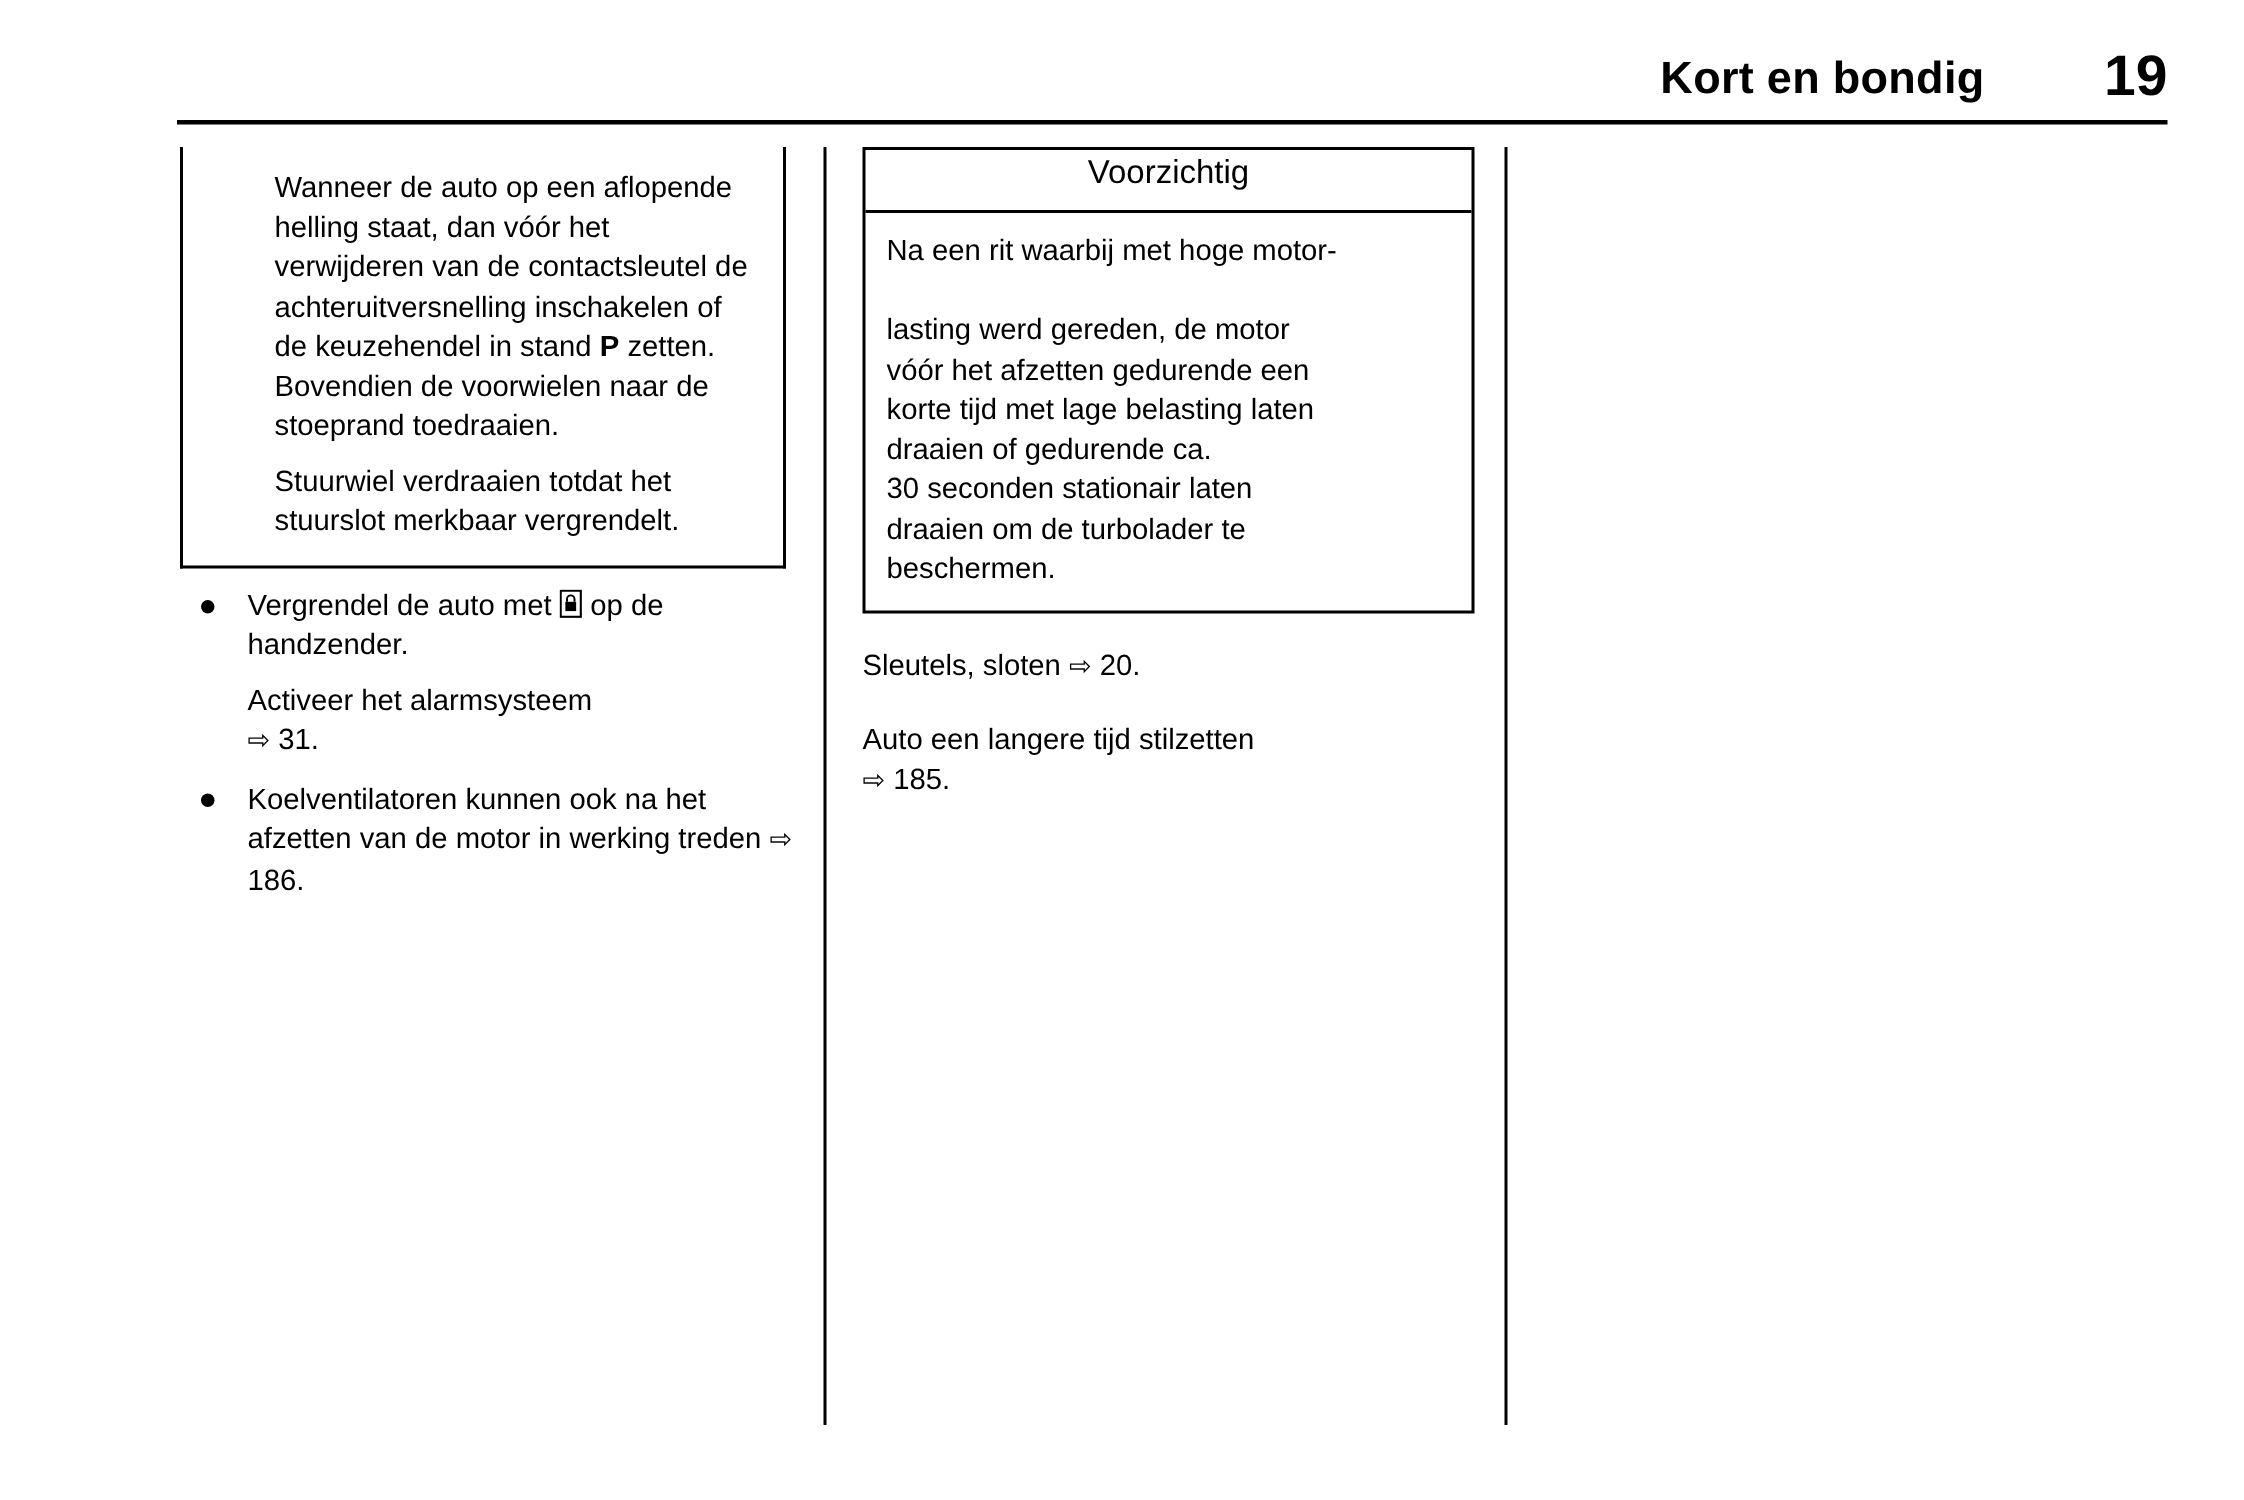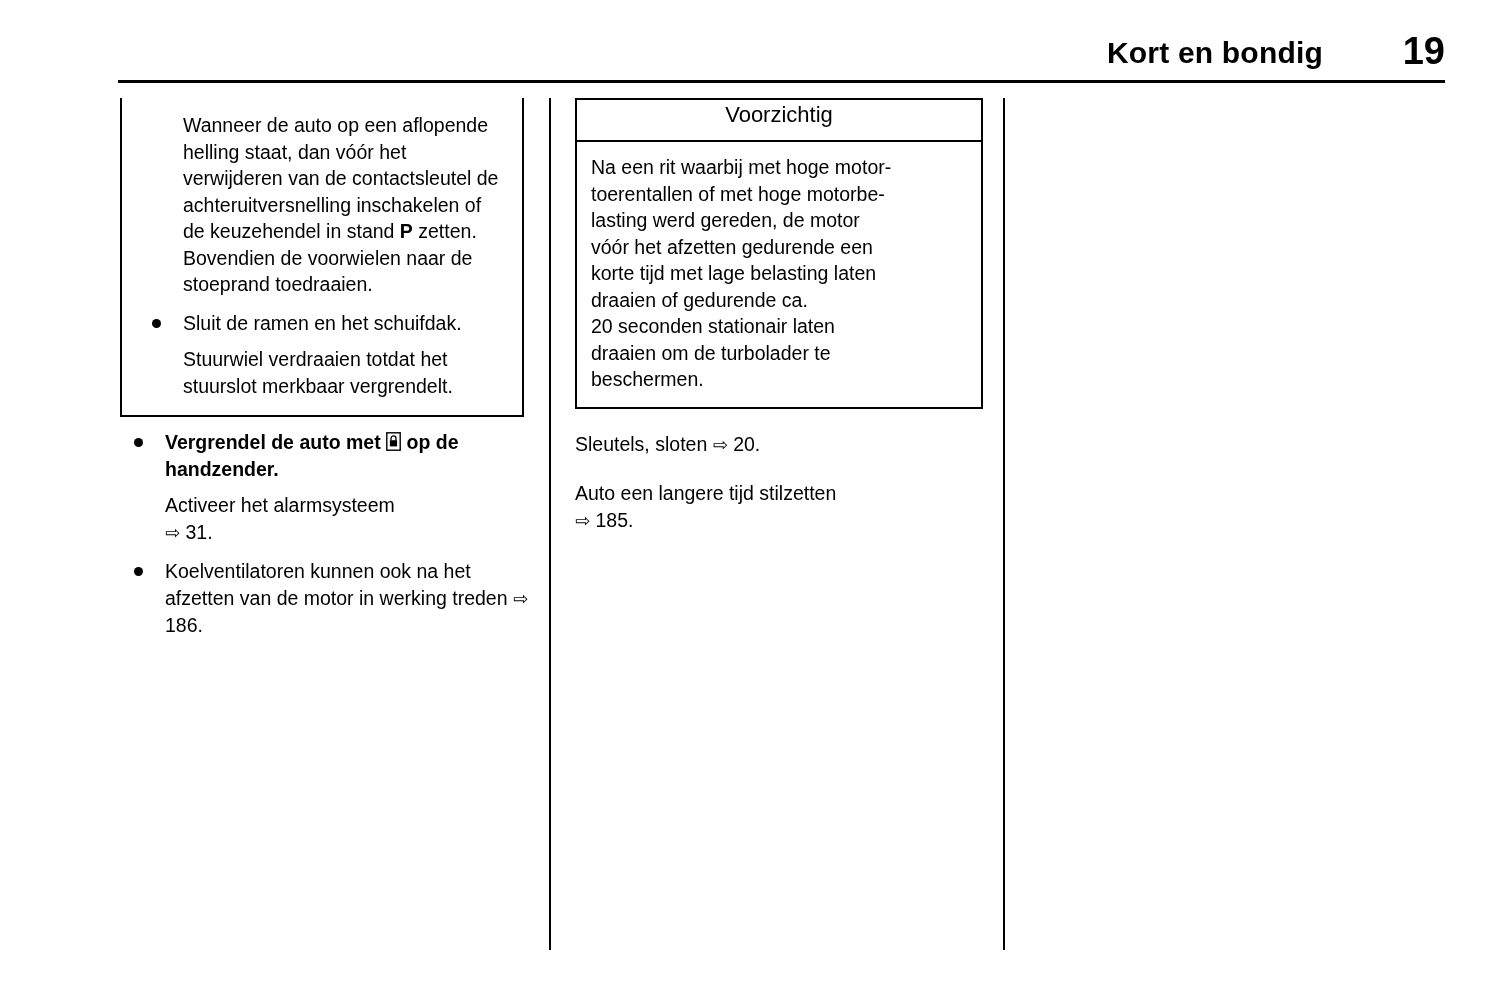--- a/index.html
+++ b/index.html
@@ -122,21 +122,20 @@
     border-radius: 50%;
   }
   .sub-par {
     margin-top: 10px;
     padding-left: 45px;
     font-size: 19.5px;
     line-height: 26.5px;
   }
   .after-box {
     margin-top: 30px;
-    font-weight: bold;
   }
   
   .col2 {
     position: absolute;
     left: 575px;
     top: 98px;
     width: 412px;
   }
   .caution-box {
     border: 2px solid #000000;
@@ -191,24 +190,20 @@
 
   <div class="col1">
 
     <div class="warnbox">
       <div class="warnbox-inner">
         <div class="indent-par">
           <span>Wanneer de auto op een aflopende helling staat, dan vóór het verwijderen van de contactsleutel de achteruitversnelling inschakelen of de keuzehendel in stand </span><span class="pgear">P</span><span> zetten. Bovendien de voorwielen naar de stoeprand toedraaien.</span>
         </div>
 
         <ul class="bullets">
-          <li>
-            <span class="dot"></span>
-            <span>Sluit de ramen en het schuifdak.</span>
-          </li>
         </ul>
 
         <div class="sub-par">Stuurwiel verdraaien totdat het stuurslot merkbaar vergrendelt.</div>
       </div>
     </div>
 
     <ul class="bullets after-box">
       <li>
         <span class="dot"></span>
         <span>Vergrendel de auto met </span><span class="lock-icon"><svg width="15" height="19" viewBox="0 0 15 19">
@@ -234,26 +229,26 @@
     </ul>
 
   </div>
 
   <div class="col2">
 
     <div class="caution-box">
       <div class="caution-head">Voorzichtig</div>
       <div class="caution-body">
         <span>Na een rit waarbij met hoge motor-</span><br>
-        <span>toerentallen of met hoge motorbe-</span><br>
+        <br>
         <span>lasting werd gereden, de motor</span><br>
         <span>vóór het afzetten gedurende een</span><br>
         <span>korte tijd met lage belasting laten</span><br>
         <span>draaien of gedurende ca.</span><br>
-        <span>20 seconden stationair laten</span><br>
+        <span>30 seconden stationair laten</span><br>
         <span>draaien om de turbolader te</span><br>
         <span>beschermen.</span>
       </div>
     </div>
 
     <div class="ref-line">
       <span>Sleutels, sloten </span><span class="arrow">⇨</span><span> 20.</span>
     </div>
 
     <div class="ref-line">

